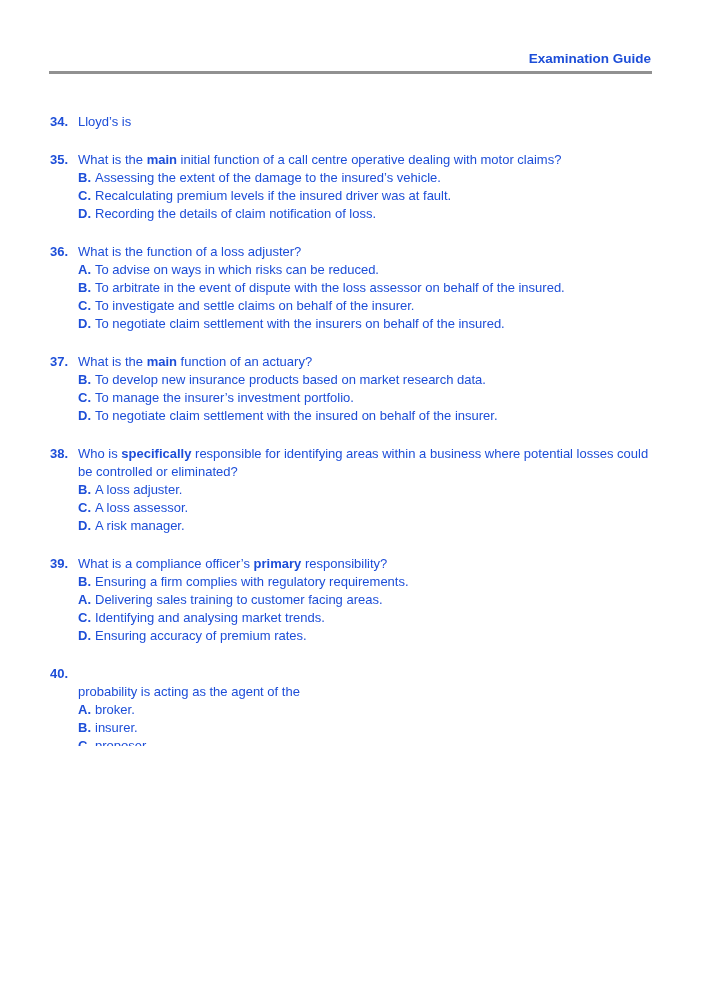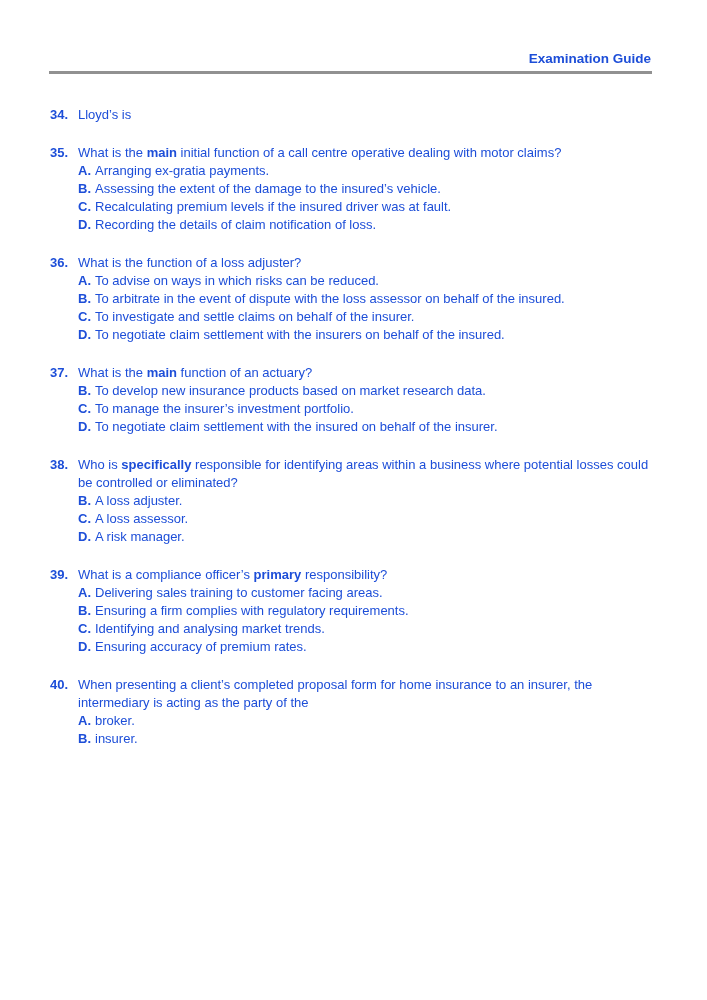--- a/index.html
+++ b/index.html
@@ -24,21 +24,21 @@
     position: absolute;
     left: 49px;
     right: 55px;
     top: 71px;
     height: 2.5px;
     background: #919191;
   }
   .content {
     position: absolute;
     left: 50px;
-    top: 106px;
+    top: 113px;
     font-size: 13px;
     line-height: 18px;
   }
   .question {
     display: grid;
     grid-template-columns: 28px 1fr;
     margin-bottom: 20px;
     white-space: nowrap;
   }
   .q-num { font-weight: bold; }
@@ -72,23 +72,20 @@
     <div class="q-body">
       <div class="q-text"><span>Lloyd’s is</span></div>
     </div>
   </div>
 
   <div class="question">
     <span class="q-num">35.</span>
     <div class="q-body">
       <div class="q-text"><span>What is the </span><span class="bold">main</span><span> initial function of a call centre operative dealing with motor claims?</span></div>
       <div class="options">
-  <div class="option">
-    <span class="opt-letter">A.</span><span class="opt-text">Arranging ex-gratia payments.</span>
-  </div>
 
   <div class="option">
     <span class="opt-letter">B.</span><span class="opt-text">Assessing the extent of the damage to the insured’s vehicle.</span>
   </div>
 
   <div class="option">
     <span class="opt-letter">C.</span><span class="opt-text">Recalculating premium levels if the insured driver was at fault.</span>
   </div>
 
   <div class="option">
@@ -163,42 +160,42 @@
 </div>
     </div>
   </div>
 
   <div class="question">
     <span class="q-num">39.</span>
     <div class="q-body">
       <div class="q-text"><span>What is a compliance officer’s </span><span class="bold">primary</span><span> responsibility?</span></div>
       <div class="options">
   <div class="option">
+    <span class="opt-letter">B.</span><span class="opt-text">Ensuring a firm complies with regulatory requirements.</span>
+  </div>
+
+  <div class="option">
     <span class="opt-letter">A.</span><span class="opt-text">Delivering sales training to customer facing areas.</span>
   </div>
 
   <div class="option">
-    <span class="opt-letter">B.</span><span class="opt-text">Ensuring a firm complies with regulatory requirements.</span>
-  </div>
-
-  <div class="option">
     <span class="opt-letter">C.</span><span class="opt-text">Identifying and analysing market trends.</span>
   </div>
 
   <div class="option">
     <span class="opt-letter">D.</span><span class="opt-text">Ensuring accuracy of premium rates.</span>
   </div>
 </div>
     </div>
   </div>
 
   <div class="question">
     <span class="q-num">40.</span>
     <div class="q-body">
-      <div class="q-text"><span>When presenting a client’s completed proposal form for home insurance to an insurer, the</span><br><span>intermediary is acting as the party of the</span></div>
+      <div class="q-text"><br><span>probability is acting as the agent of the</span></div>
       <div class="options">
   <div class="option">
     <span class="opt-letter">A.</span><span class="opt-text">broker.</span>
   </div>
 
   <div class="option">
     <span class="opt-letter">B.</span><span class="opt-text">insurer.</span>
   </div>
 
   <div class="option">

